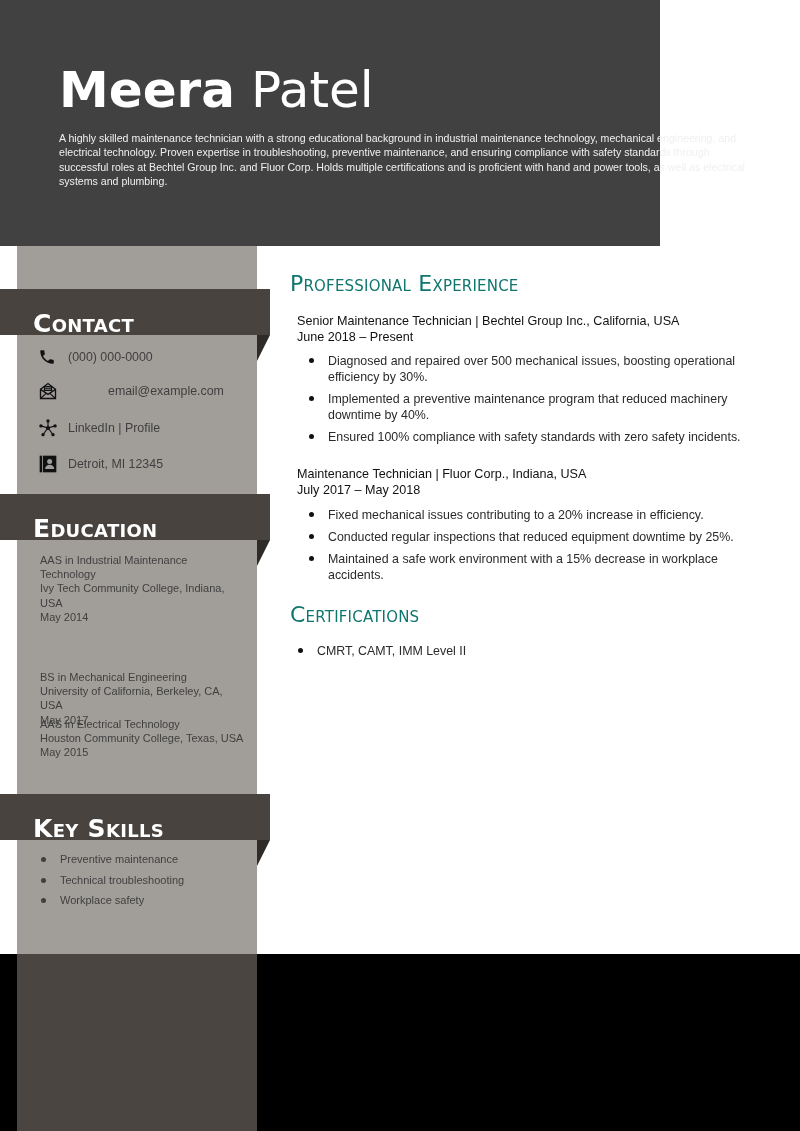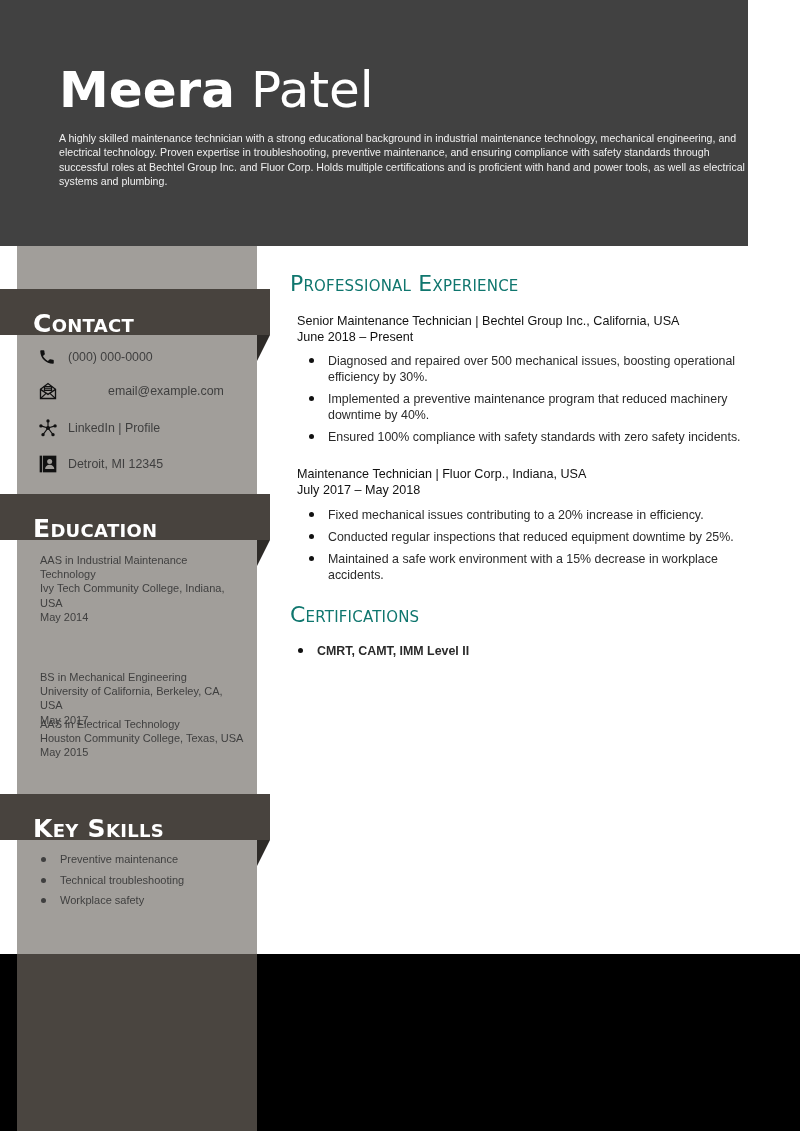--- a/index.html
+++ b/index.html
@@ -1,19 +1,19 @@
 <!DOCTYPE html>
 <html><head>
 <meta charset="utf-8">
 <style>
   * { margin: 0; padding: 0; box-sizing: border-box; }
   html, body { width: 800px; height: 1131px; overflow: hidden; background: #ffffff; }
   body { position: relative; font-family: "Liberation Sans", sans-serif; }
 
-  .header { position: absolute; left: 0; top: 0; width: 748px; height: 246px; background: #414141; }
+  .header { position: absolute; left: 0; top: 0; width: 660px; height: 246px; background: #414141; }
   .name { position: absolute; left: 59px; top: 58px; font-family: "DejaVu Sans", sans-serif; font-size: 50px; color: #ffffff; letter-spacing: 0px; line-height: 64px; white-space: nowrap; }
   .name .first { font-weight: bold; }
   .name .last { font-weight: normal; }
   .summary { position: absolute; left: 59px; top: 131px; width: 690px; font-family: "Liberation Sans", sans-serif; font-size: 10.6px; line-height: 14.3px; color: #f0f0f0; }
 
   .sidebar { position: absolute; left: 17px; top: 246px; width: 240px; height: 708px; background: #a19e9a; }
   .sidebar-bottom { position: absolute; left: 17px; top: 954px; width: 240px; height: 177px; background: #4a4540; }
   .bottom-black { position: absolute; left: 0; top: 954px; width: 800px; height: 177px; background: #000000; }
 
   .banner { position: absolute; left: 0; width: 270px; height: 46px; background: #48433e; }
@@ -32,21 +32,21 @@
 
   .main-heading { position: absolute; left: 290px; font-family: "DejaVu Sans", sans-serif; font-weight: normal; font-variant: small-caps; font-size: 22px; color: #0f766e; line-height: 26px; white-space: nowrap; letter-spacing: 0.2px; }
 
   .job-title { position: absolute; left: 297px; font-size: 12.6px; color: #111111; line-height: 16px; white-space: nowrap; }
   .job-dates { position: absolute; left: 297px; font-size: 12.6px; color: #111111; line-height: 16px; white-space: nowrap; }
   .bullets { position: absolute; left: 307px; width: 470px; list-style: none; }
   .bullets li { position: relative; font-size: 12.4px; color: #2a2a2a; line-height: 16px; padding-left: 21px; margin-bottom: 6px; }
   .bullets li::before { content: ""; position: absolute; left: 2px; top: 5px; width: 5px; height: 5px; border-radius: 50%; background: #111111; }
 
   .cert-list { position: absolute; left: 297px; top: 643px; list-style: none; }
-  .cert-list li { position: relative; font-size: 12.4px; color: #2a2a2a; line-height: 16px; padding-left: 20px; white-space: nowrap; font-weight: bold; }
+  .cert-list li { position: relative; font-size: 12.4px; color: #2a2a2a; line-height: 16px; padding-left: 20px; white-space: nowrap; }
   .cert-list li::before { content: ""; position: absolute; left: 1px; top: 5px; width: 5px; height: 5px; border-radius: 50%; background: #111111; }
 </style>
 </head>
 <body>
 
 <div class="header">
   <div class="name">
     <span class="first">Meera</span>
     <span class="last">Patel</span>
   </div>

